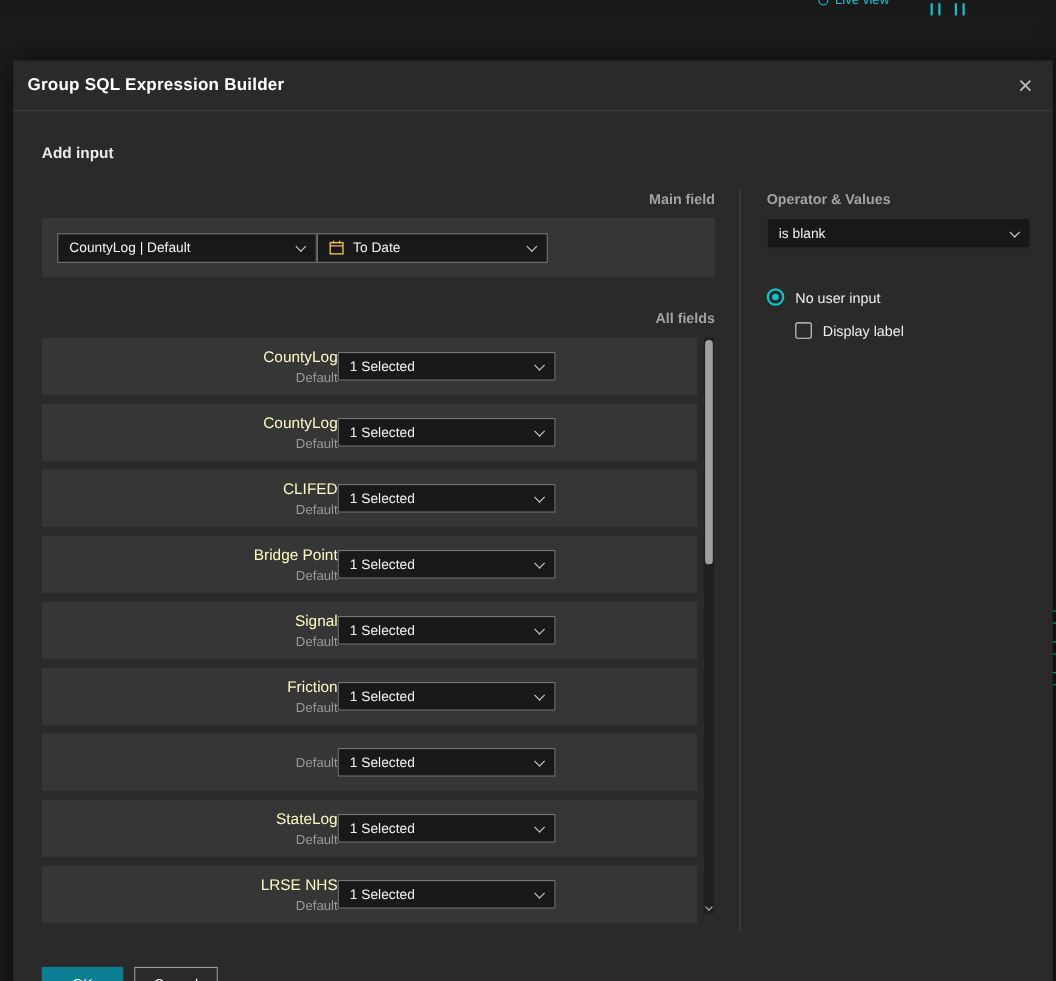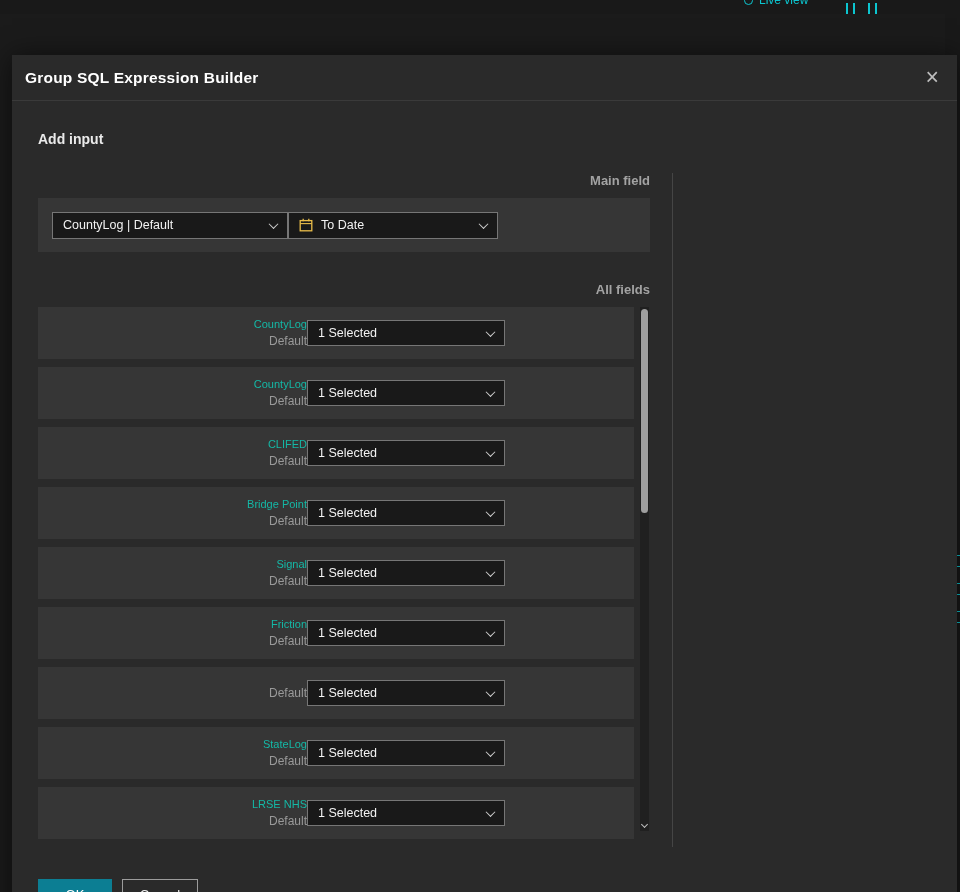--- a/index.html
+++ b/index.html
@@ -51,21 +51,21 @@
           transform:rotate(45deg) translate(-1px,-1px); }
   .select .chev { margin-left:auto; }
   .sel-main-field { width:236px; }
   .sel-date { width:210px; }
   .cal-icon { display:flex; flex:none; }
 
   .fields-list { position:relative; padding-right:16px; }
   .field-row { height:52px; background:#363636; margin-bottom:8px;
                display:flex; align-items:center; padding-left:14px; }
   .row-info { width:255px; flex:none; }
-  .row-name { font-size:11px; color:#14b8a6; margin-bottom:4px; }
+  .row-name { font-size:14px; color:#fef9c3; margin-bottom:4px; }
   .row-sub { font-size:12px; color:#9a9a9a; }
   .row-select { width:198px; height:26px; }
 
   .scrollbar { position:absolute; top:0; right:1px; bottom:8px; width:9px; background:#202020; }
   .scroll-thumb { position:absolute; top:2px; left:1px; width:7px; height:204px;
                   background:#9f9f9f; border-radius:4px; cursor:pointer; }
   .scroll-arrow { position:absolute; bottom:4px; left:1.5px; width:5px; height:5px;
                   border-right:1.5px solid #bdbdbd; border-bottom:1.5px solid #bdbdbd;
                   transform:rotate(45deg); cursor:pointer; }
 
@@ -240,20 +240,40 @@
             <div class="scrollbar">
               <div class="scroll-thumb"></div>
               <div class="scroll-arrow"></div>
             </div>
           </div>
 
         </div>
 
         <div class="v-divider"></div>
 
+        <div class="right-col">
+
+          <div class="sec-label">Operator &amp; Values</div>
+
+          <div class="select op-select">
+            <span>is blank</span>
+            <span class="chev"></span>
+          </div>
+
+          <div class="radio-row">
+            <span class="radio"></span>
+            <span class="ctl-label">No user input</span>
+          </div>
+
+          <div class="checkbox-row">
+            <span class="checkbox"></span>
+            <span class="ctl-label">Display label</span>
+          </div>
+
+        </div>
       </div>
 
       <div class="footer">
         <button class="btn btn-ok">OK</button>
         <button class="btn btn-cancel">Cancel</button>
       </div>
 
     </div>
   </div>
 </div>

